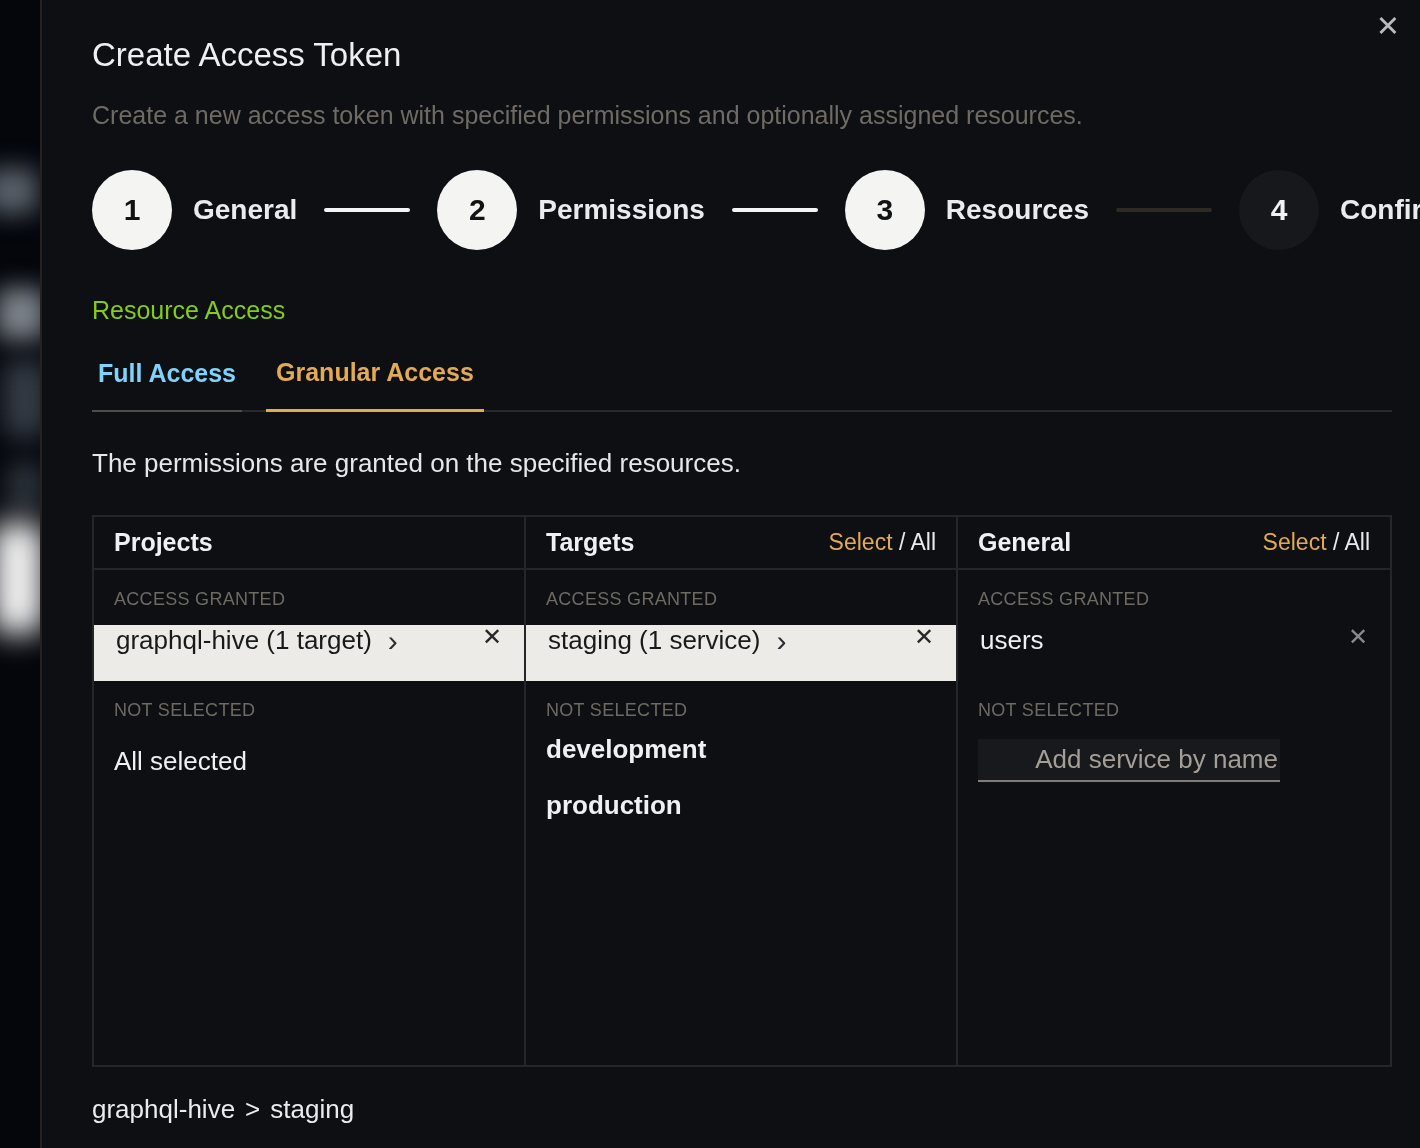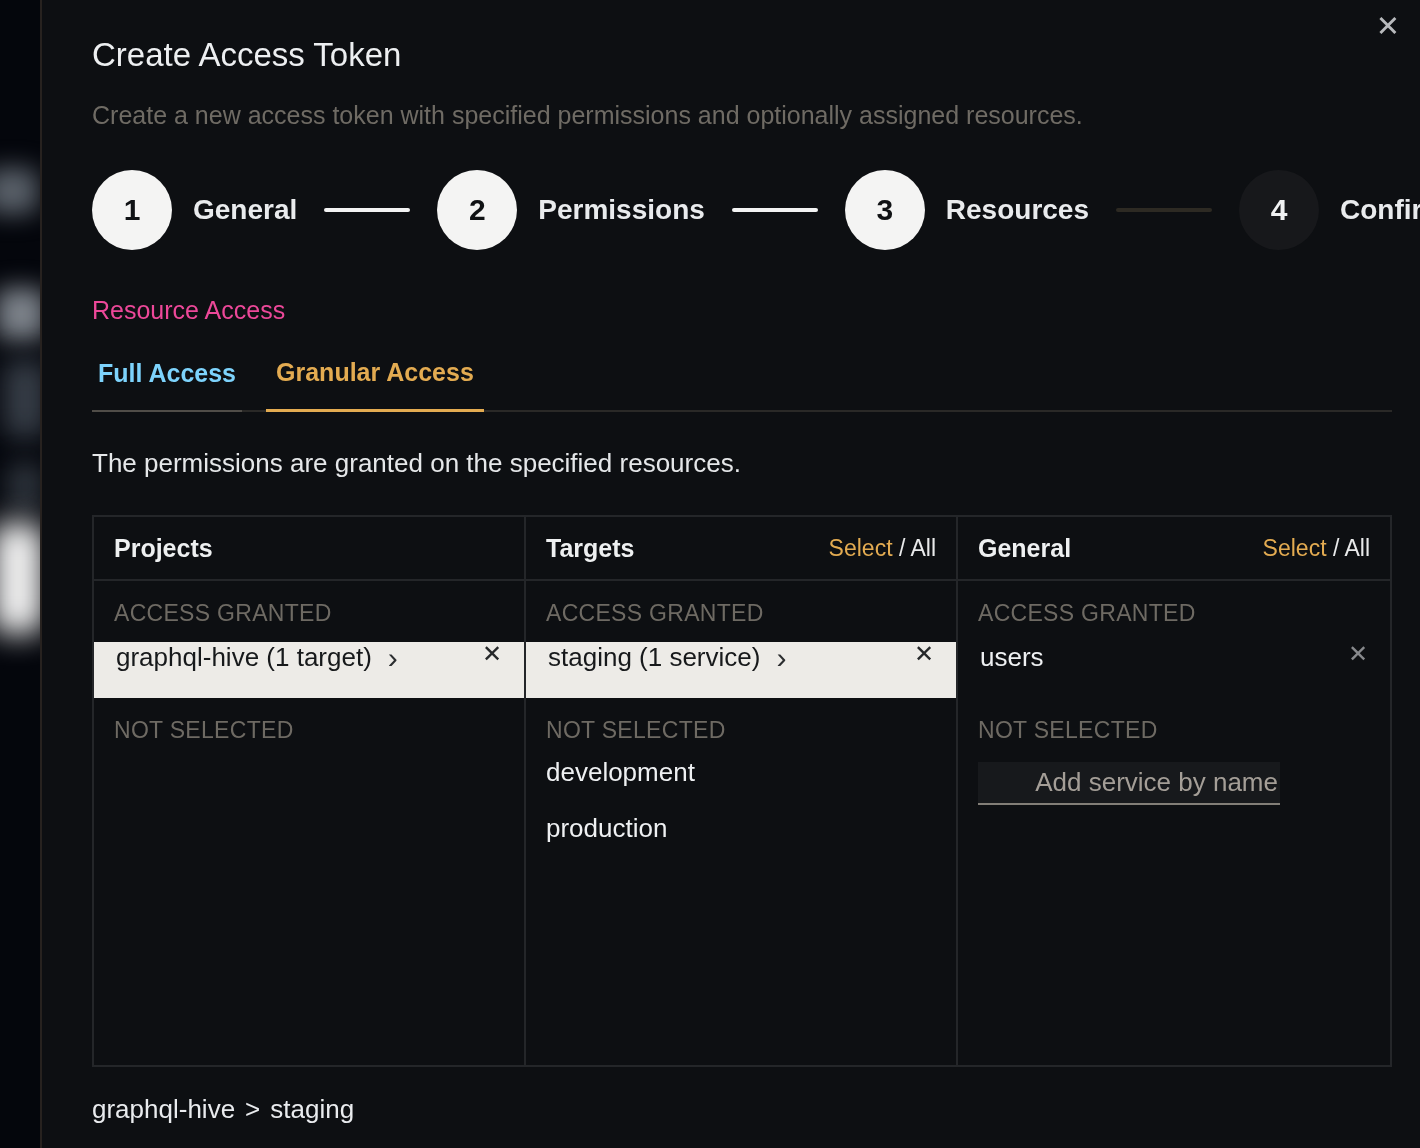--- a/index.html
+++ b/index.html
@@ -46,66 +46,66 @@
     background:#f4f4f3; color:#101214;
     display:flex; align-items:center; justify-content:center;
     font-size:30px; font-weight:600; flex:none;
   }
   .step.pending .step-circle { background:#17181b; color:#f0f1f2; }
   .step-label { margin-left:21px; font-size:28px; font-weight:600; color:#e9ebed; white-space:nowrap; }
   .step-line { width:86px; height:4px; background:#f2f3f3; border-radius:2px; margin:0 27px; flex:none; }
   .step-line.pending { width:96px; background:#2d2a23; }
 
   
-  .section-heading { margin-top:46px; font-size:25px; font-weight:400; color:#ec4899; }
+  .section-heading { margin-top:46px; font-size:25px; font-weight:400; color:#84cc16; }
   .tabs { margin-top:33px; display:flex; border-bottom:2px solid #2a2927; }
   .tab {
     background:none; border:none; cursor:pointer;
     font-family:"Liberation Sans", sans-serif;
     font-size:25px; font-weight:600; color:#7dd3fc;
     padding:0 6px 22px 6px; margin-bottom:-2px;
   }
   .tab.inactive { border-bottom:2px solid #504d48; margin-right:24px; }
   .tab.active { color:#e3ab51; border-bottom:3px solid #e3ab51; padding-left:10px; padding-right:10px; }
   .tab-desc { margin-top:36px; font-size:26px; color:#e5e7e9; }
 
   
   .res-table {
     margin-top:36px; height:552px;
     border:2px solid #242629;
     display:grid; grid-template-columns:1fr 1fr 1fr;
   }
   .res-col { border-right:2px solid #242629; overflow:hidden; }
   .res-col:last-child { border-right:none; }
   .col-header {
-    height:64px; border-bottom:2px solid #242629;
+    height:53px; border-bottom:2px solid #242629;
     display:flex; align-items:center; justify-content:space-between;
     padding:0 20px;
   }
   .col-title { font-size:25px; font-weight:700; color:#eef0f1; }
   .select-all { font-size:23px; color:#e9eaeb; white-space:nowrap; }
   .select-all .sel { color:#e3ab51; cursor:pointer; }
-  .section-label { margin:19px 20px 0; font-size:23px; color:#6e6a63; letter-spacing:0.3px; }
+  .section-label { margin:19px 20px 0; font-size:18px; color:#6e6a63; letter-spacing:0.3px; }
   .row {
     margin-top:15px; height:56px;
     display:flex; align-items:flex-start; justify-content:space-between;
     padding:0 22px; font-size:26px; cursor:pointer;
   }
   .row.selected { background:#edebe7; color:#17191b; }
   .row .row-main { display:flex; align-items:center; }
   .row .chev { margin-left:16px; font-size:30px; line-height:1; color:#2c2e30; }
   .row .remove {
     background:none; border:none; cursor:pointer;
     font-size:24px; line-height:1; color:#26282a;
     font-family:"Liberation Sans", sans-serif;
   }
   .row.plainrow { color:#eef0f2; }
   .row.plainrow .remove { color:#87898c; }
   .note { margin-top:12px; height:56px; display:flex; align-items:center; padding:0 20px; font-size:26px; color:#eef0f2; }
-  .item { margin-top:0; height:56px; display:flex; align-items:center; padding:0 20px; font-size:26px; color:#eef0f2; cursor:pointer; }
+  .item { margin-top:0; height:56px; display:flex; align-items:center; padding:0 20px; font-size:26px; color:#eef0f2; cursor:pointer;font-weight:bold; }
   .item:first-of-type { margin-top:12px; }
   .svc-input {
     display:block; margin:18px 20px 12px; width:302px; height:43px;
     background:#17191c; border:none; border-bottom:2px solid #827e77;
     color:#bef264; font-size:26px; padding:0 2px;
     font-family:"Liberation Sans", sans-serif; outline:none;text-align:right;
   }
   .svc-input::placeholder { color:#a49e97; }
 
   
@@ -169,20 +169,21 @@
       </div>
       <div class="section-label">ACCESS GRANTED</div>
       <div class="row selected">
         <span class="row-main">
           <span>graphql-hive (1 target)</span>
           <span class="chev">›</span>
         </span>
         <button class="remove">✕</button>
       </div>
       <div class="section-label">NOT SELECTED</div>
+      <div class="note">All selected</div>
     </div>
 
     <div class="res-col">
       <div class="col-header">
         <span class="col-title">Targets</span>
         <span class="select-all"><span class="sel">Select</span><span> / </span><span class="sel-all">All</span></span>
       </div>
       <div class="section-label">ACCESS GRANTED</div>
       <div class="row selected">
         <span class="row-main">

